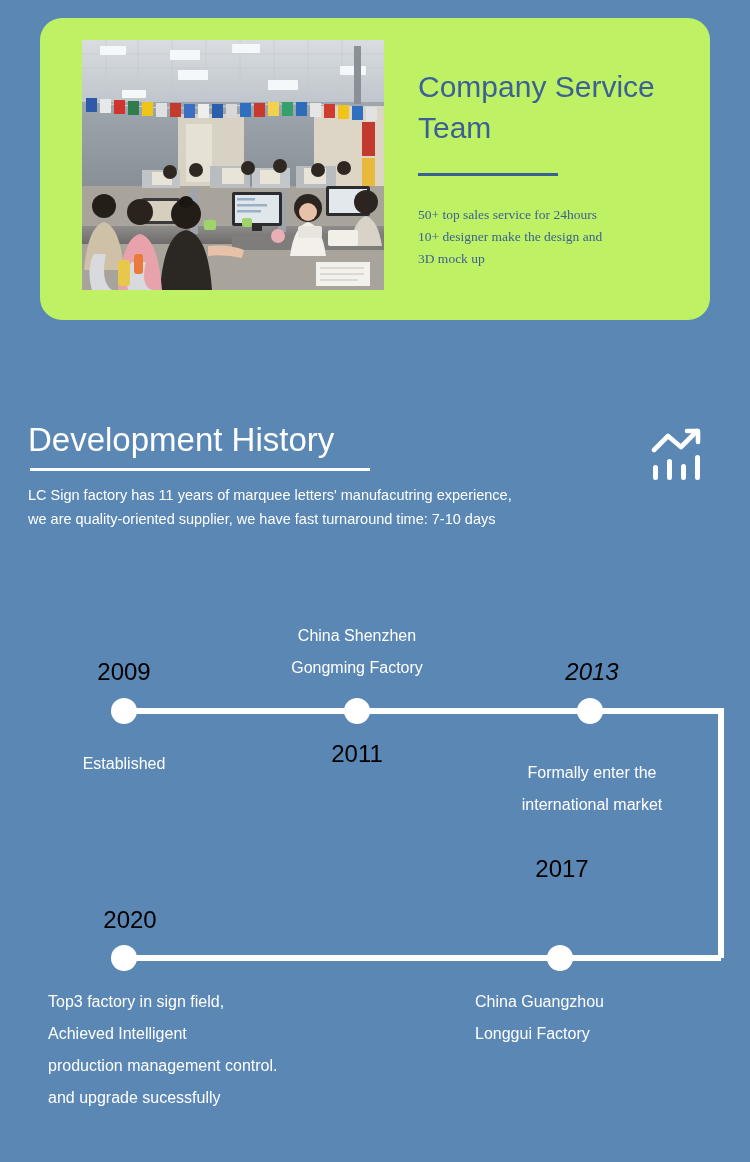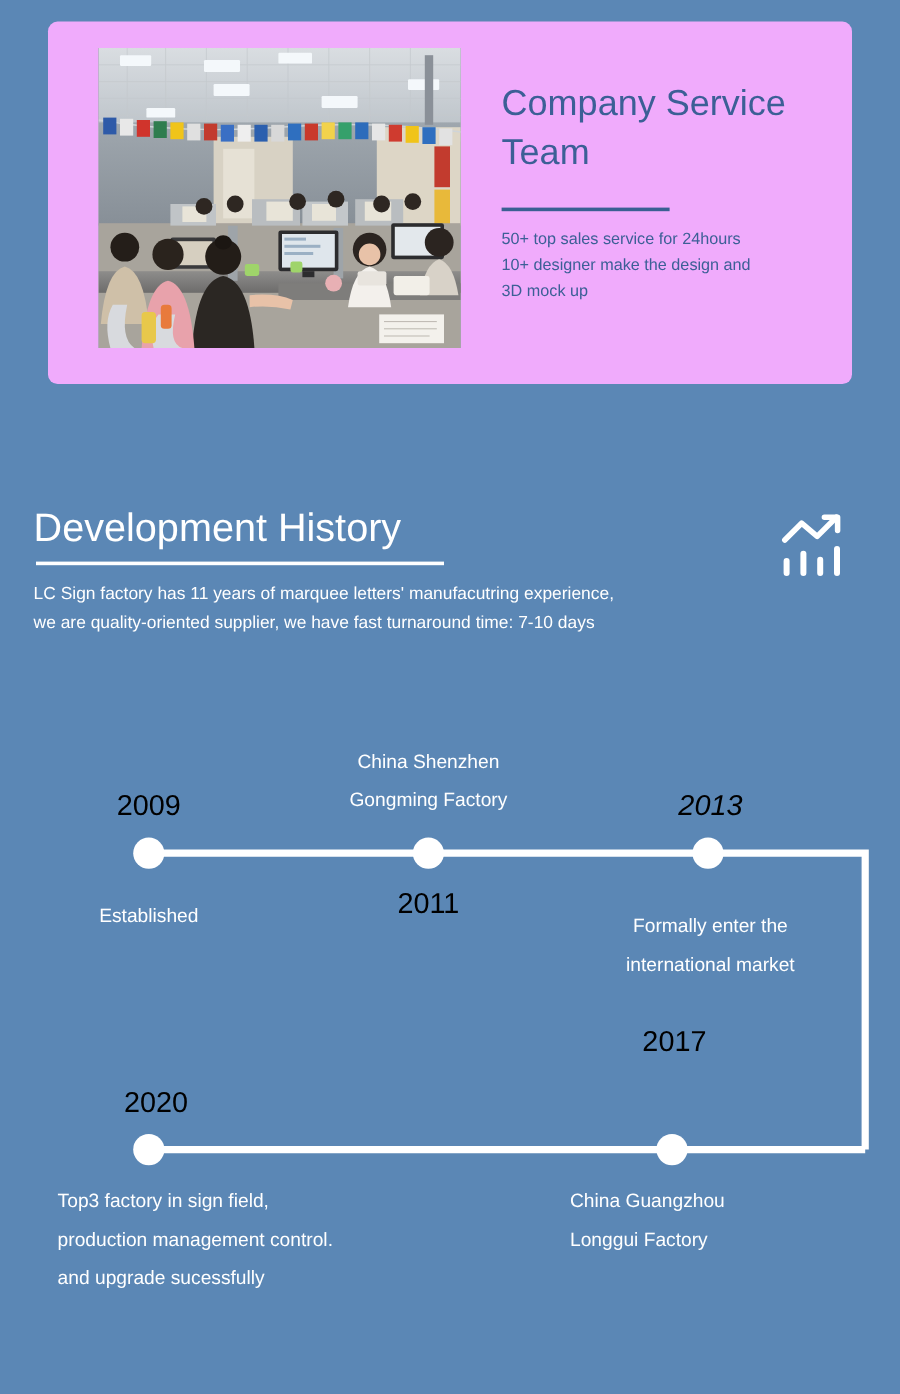--- a/index.html
+++ b/index.html
@@ -9,22 +9,22 @@
     font-family:"Liberation Sans", sans-serif;
     position:relative;
     overflow:hidden;
     -webkit-font-smoothing:antialiased;
   }
 
   
   .hero-card{
     position:absolute; left:40px; top:18px;
     width:670px; height:302px;
-    background:#f0abfc;
-    border-radius:8px;
+    background:#bef264;
+    border-radius:22px;
   }
   .hero-photo{
     position:absolute; left:42px; top:22px;
     width:302px; height:250px;
     overflow:hidden;
     background:#9aa3ab;
   }
   .hero-photo svg{ display:block; width:302px; height:250px; }
 
   .hero-text{
@@ -32,23 +32,24 @@
   }
   .hero-title{
     font-size:30px; line-height:41px; font-weight:400;
     color:#3c5f96; letter-spacing:0px;
   }
   .hero-divider{
     width:140px; height:3px; background:#3a5f92;
     margin-top:25px;
   }
   .hero-sub{
-    margin-top:12px;
+    margin-top:28px;
     font-size:13.5px; line-height:22px;
     color:#3c5f96;
+    font-family:Liberation Serif, serif;
   }
 
   
   .dev-section{ position:absolute; left:0; top:0; width:750px; }
   .dev-title{
     position:absolute; left:28px; top:418px;
     font-size:33px; line-height:44px; font-weight:400;
     color:#ffffff;
   }
   .dev-underline{
@@ -320,20 +321,21 @@
 
 <div class="tl-year center" style="left:592px; top:657px;font-style:italic;">2013</div>
 <div class="tl-label center" style="left:592px; top:737px; width:260px;margin-top:20px;">
   <div>Formally enter the</div>
   <div>international market</div>
 </div>
 
 <div class="tl-year center" style="left:130px; top:905px;">2020</div>
 <div class="tl-label tl-label-left" style="left:48px; top:986px; width:380px;">
   <div>Top3 factory in sign field,</div>
+  <div>Achieved Intelligent</div>
   <div>production management control.</div>
   <div>and upgrade sucessfully</div>
 </div>
 
 <div class="tl-year center" style="left:562px; top:854px;">2017</div>
 <div class="tl-label tl-label-left" style="left:475px; top:986px; width:270px;">
   <div>China Guangzhou</div>
   <div>Longgui Factory</div>
 </div>
 

